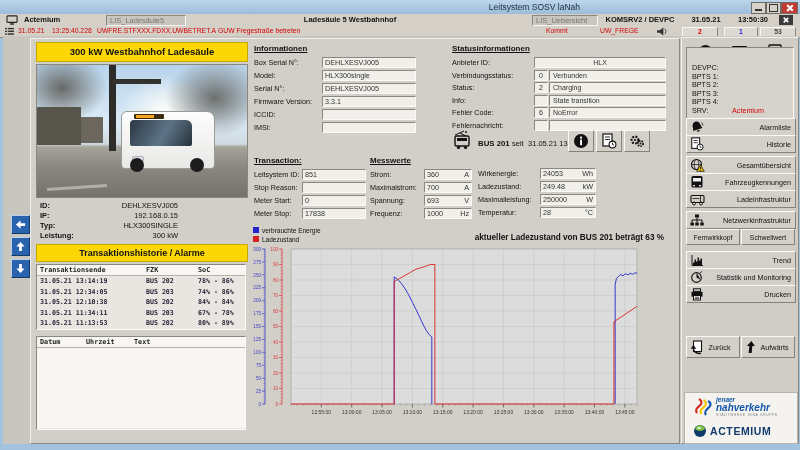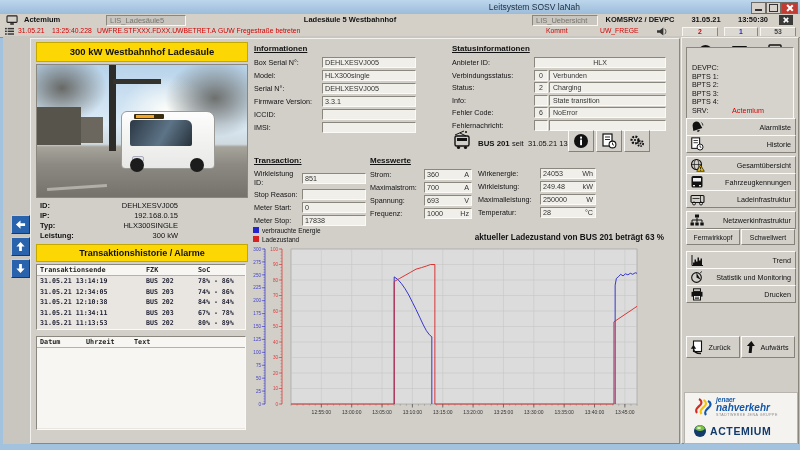--- a/index.html
+++ b/index.html
@@ -381,21 +381,21 @@
           <circle cx="6" cy="7" r="1.1" fill="#111"></circle>
           <circle cx="11.5" cy="10.5" r="2.6" fill="none" stroke="#111" stroke-width="1.9" stroke-dasharray="1.5 1.1"></circle>
           <circle cx="11.5" cy="10.5" r="0.9" fill="#111"></circle>
         </svg>
       </span>
   </div>
 
   <div class="abs" style="left:254px;top:156px;width:112px;">
     <div class="panel-title" style="margin-bottom:4px;">Transaction:</div>
     <div class="kv">
-        <span class="kl" style="width:48px;">Wirkleistung ID:</span>
+        <span class="kl" style="width:48px;">Leitsystem ID:</span>
         <span class="kbox" style="width:58px;">
           <span>851</span>
         </span>
       </div>
     <div class="kv">
         <span class="kl" style="width:48px;">Stop Reason:</span>
         <span class="kbox" style="width:58px;">
           <span></span>
         </span>
       </div>
@@ -446,21 +446,21 @@
   </div>
   <div class="abs" style="left:478px;top:168px;width:118px;">
     <div class="kv">
         <span class="kl" style="width:62px;">Wirkenergie:</span>
         <span class="kbox" style="width:50px;">
           <span>24053</span>
           <span class="u">Wh</span>
         </span>
       </div>
     <div class="kv">
-        <span class="kl" style="width:62px;">Wirkleistung:</span>
+        <span class="kl" style="width:62px;">Ladezustand:</span>
         <span class="kbox" style="width:50px;">
           <span>249.48</span>
           <span class="u">kW</span>
         </span>
       </div>
     <div class="kv">
         <span class="kl" style="width:62px;">Maximalleistung:</span>
         <span class="kbox" style="width:50px;">
           <span>250000</span>
           <span class="u">W</span>

